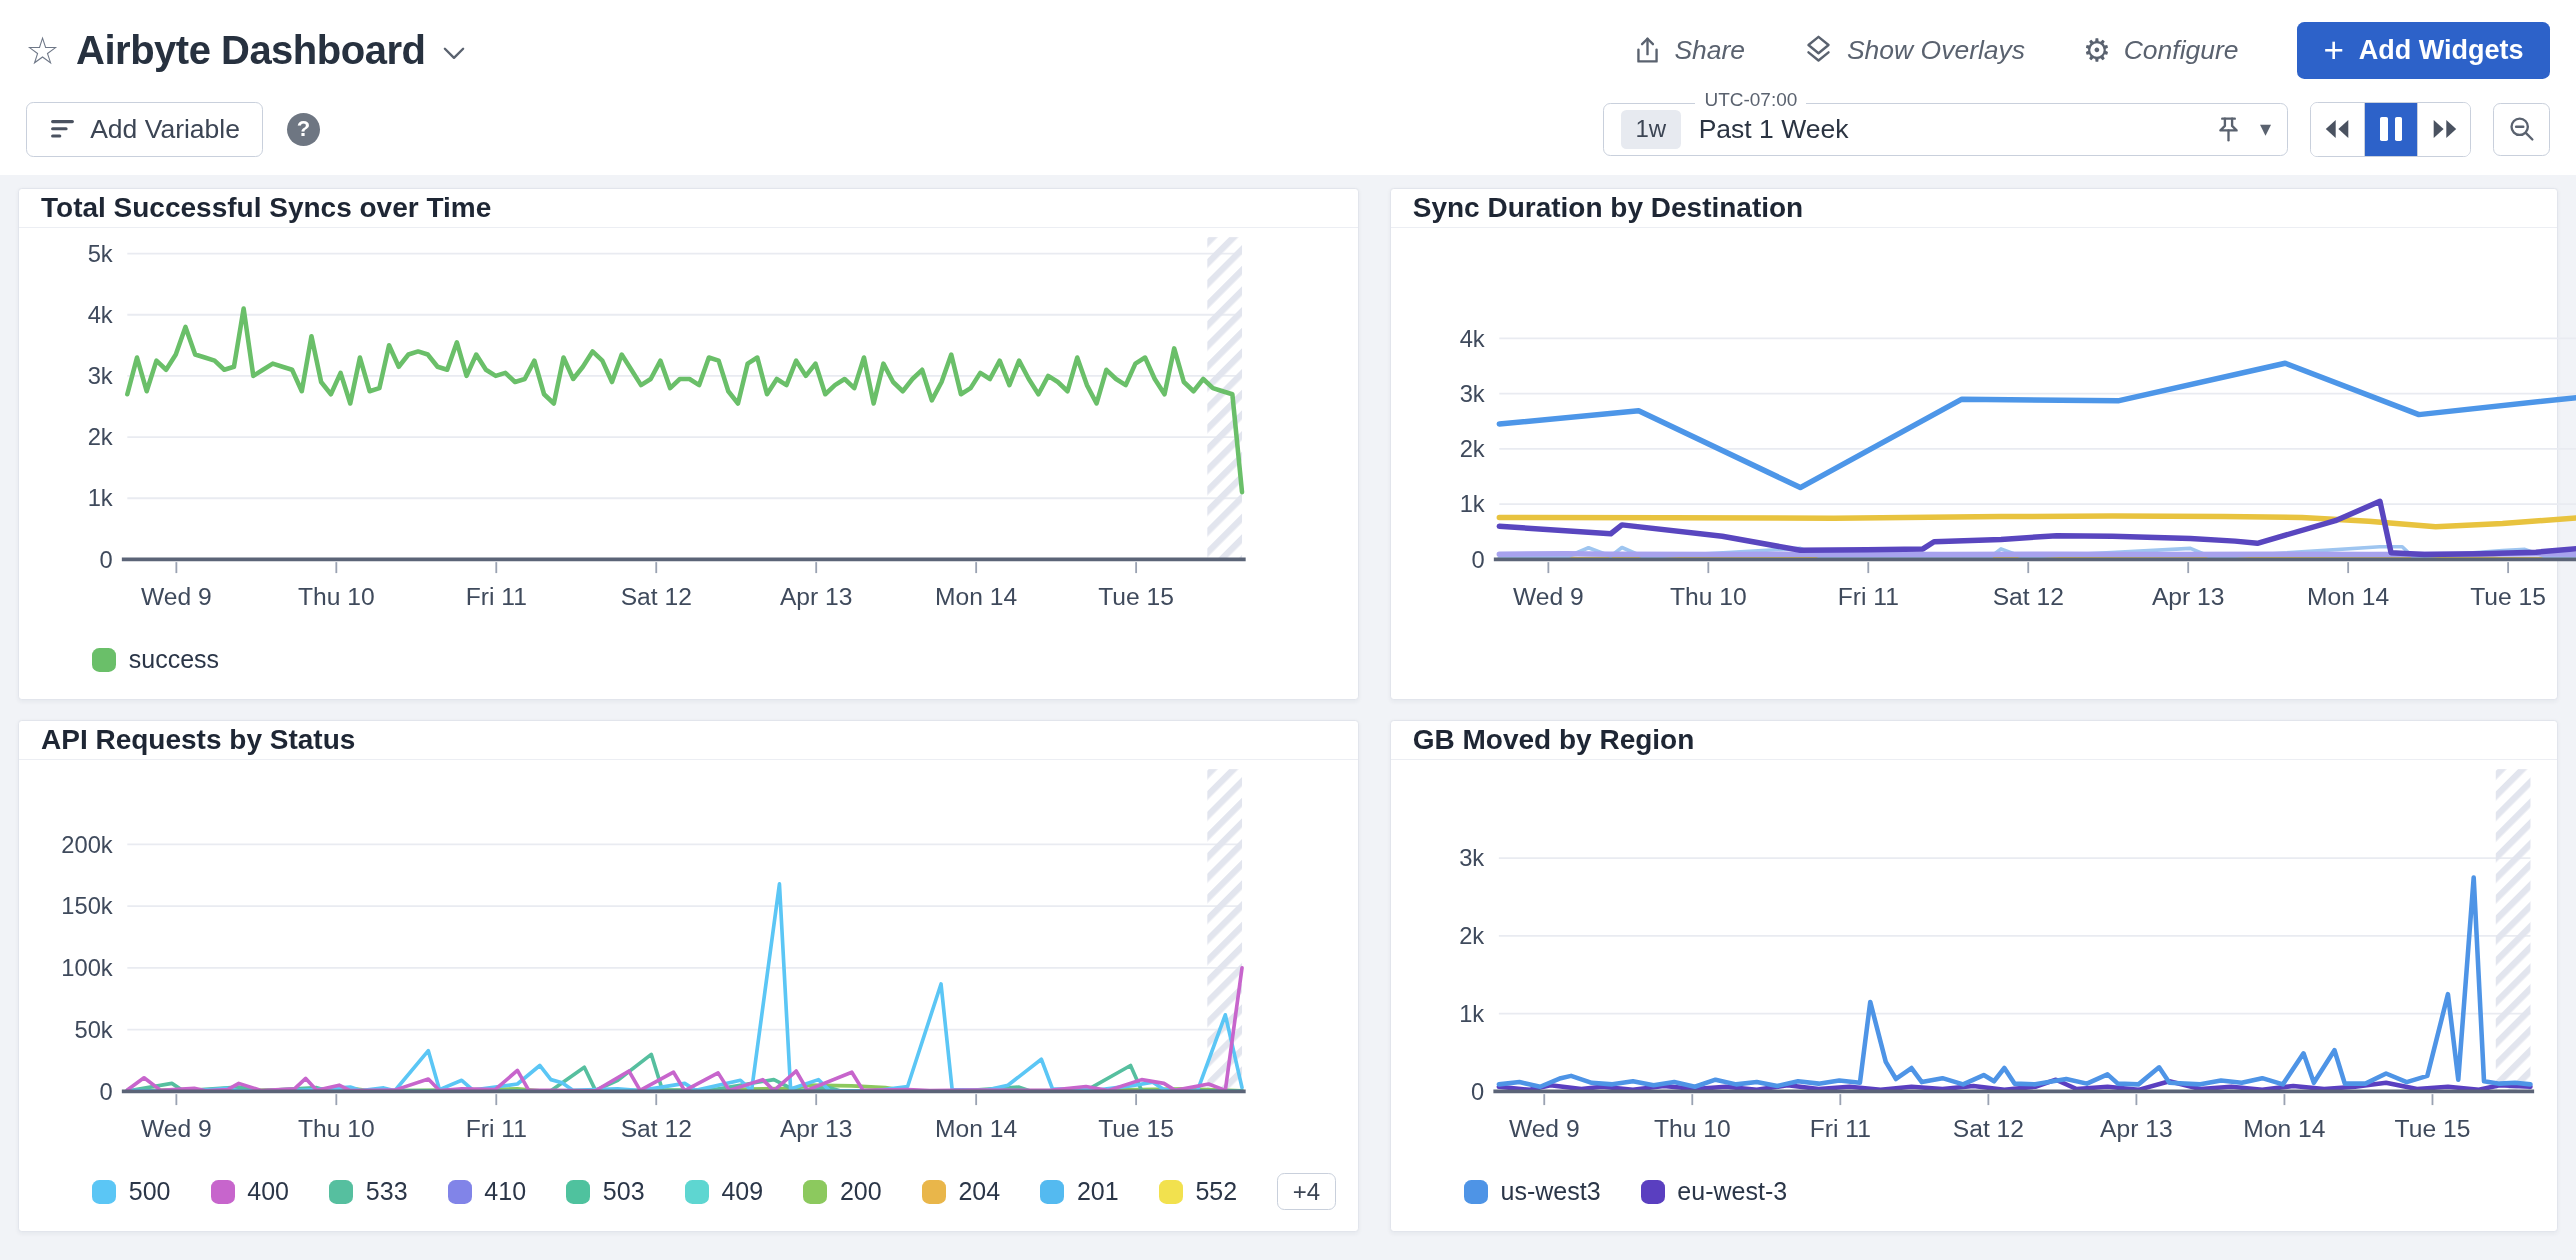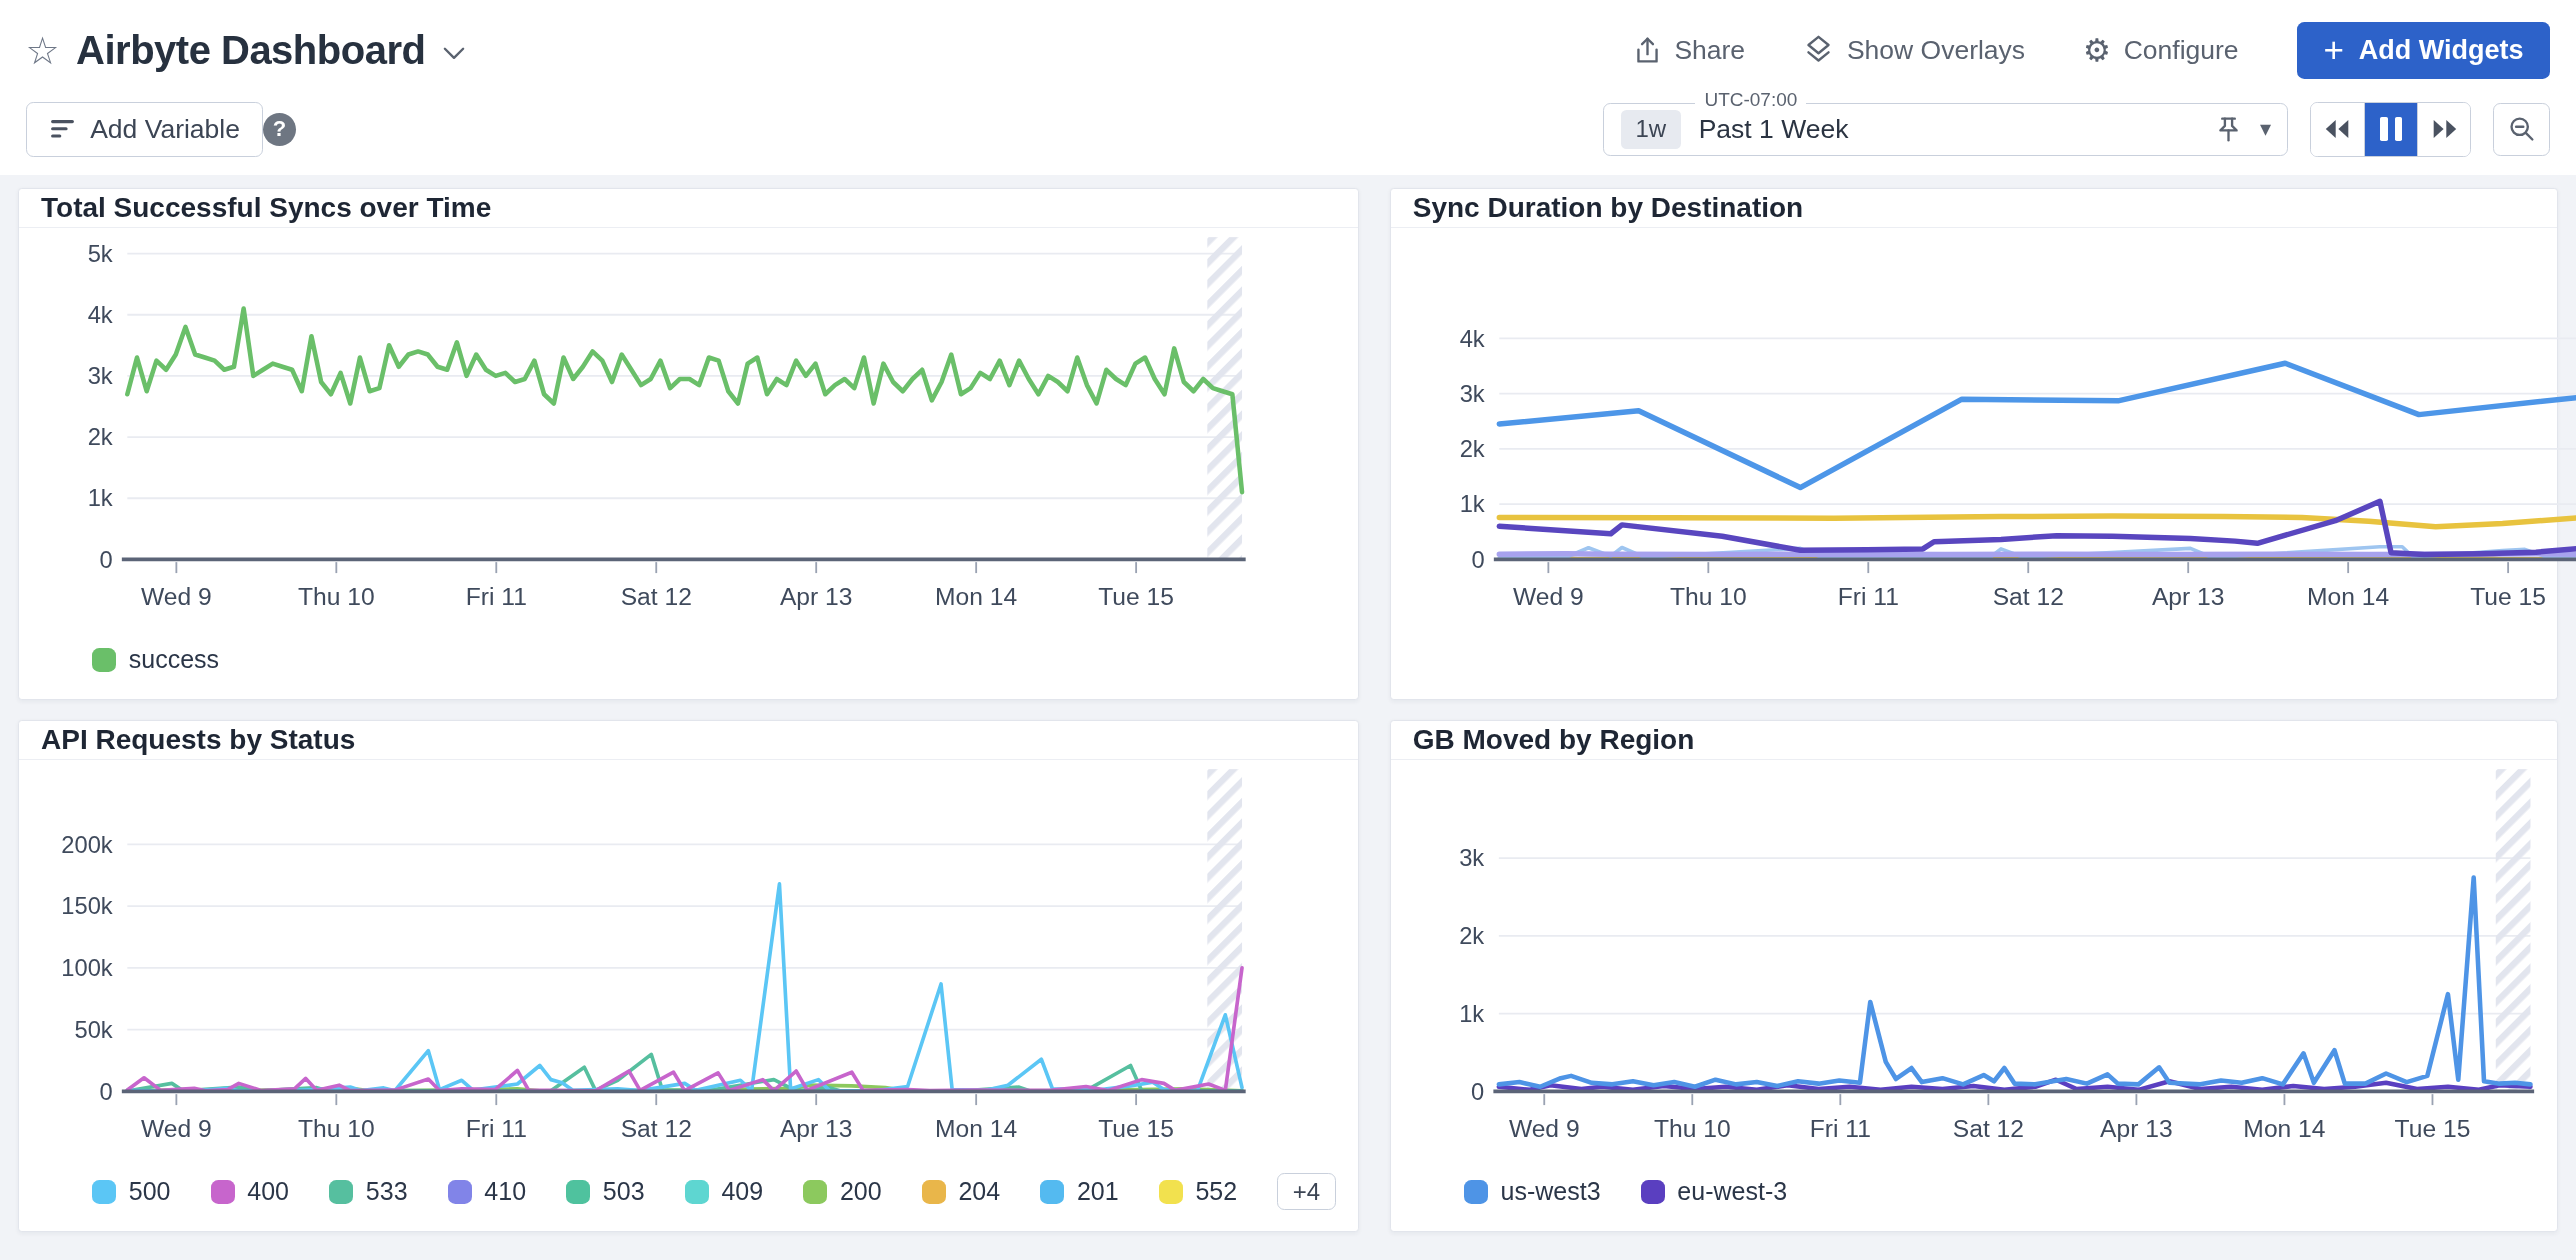--- a/index.html
+++ b/index.html
@@ -8,29 +8,29 @@
 
   
   .topbar { background:#ffffff; padding:16.4px 25.6px 18px 25.6px; }
   .row1 { display:flex; align-items:center; justify-content:space-between; height:69px; }
   .title-group { display:flex; align-items:center; gap:16.4px; }
   .star { font-size:38px; color:#6e7787; line-height:1; }
   .page-title { font-size:40px; font-weight:600; color:#27313f; letter-spacing:-0.5px; }
   .chev { margin-top:5.5px; }
   .actions { display:flex; align-items:center; gap:58px; }
   .action-btn { display:flex; align-items:center; gap:12.8px; font-size:26.5px; color:#5a626f;
-    background:none; border:none; cursor:pointer; font-family:inherit; }
+    background:none; border:none; cursor:pointer; font-family:inherit;font-style:italic; }
   .gear-glyph { font-size:31px; color:#5a626f; line-height:1; }
   .add-widgets { display:flex; align-items:center; gap:14.6px; background:#2d62c9; color:#fff;
     border:none; border-radius:7.3px; height:57px; padding:0 27px; font-size:27px; font-weight:600;
     cursor:pointer; font-family:inherit; }
   .plus-glyph { font-size:35px; font-weight:400; line-height:1; margin-top:-3.7px; }
 
   .row2 { display:flex; align-items:flex-end; justify-content:space-between; margin-top:16.4px; }
-  .left-controls { display:flex; align-items:center; }
+  .left-controls { display:flex; align-items:center; gap:24px; }
   .add-variable { display:flex; align-items:center; gap:14.6px; background:#fff; border:1.8px solid #c9d0dc;
     border-radius:7.3px; height:55px; padding:0 22px; font-size:26.5px; color:#3c4554; cursor:pointer; font-family:inherit; }
   .help-circle { width:33px; height:33px; border-radius:50%; background:#6e7682; color:#fff;
     font-size:22px; font-weight:700; display:flex; align-items:center; justify-content:center; }
   .right-controls { display:flex; align-items:center; gap:22px; }
   .time-box { position:relative; display:flex; align-items:center; gap:18px; width:685px; height:53px;
     border:1.8px solid #c9d0dc; border-radius:7.3px; background:#fff; padding:0 16.4px; cursor:pointer; }
   .tz-label { position:absolute; top:-14.6px; left:91px; background:#fff; padding:0 9px;
     font-size:19px; color:#5a626f; }
   .range-chip { background:#e7eaf0; border-radius:5.5px; padding:5.5px 14.6px; font-size:24px; color:#3c4554; }

